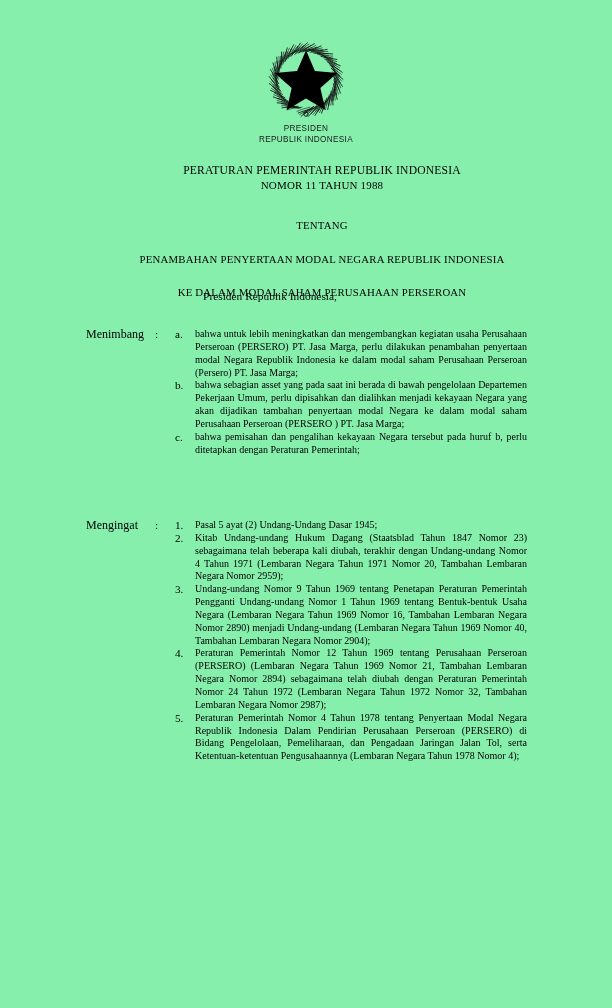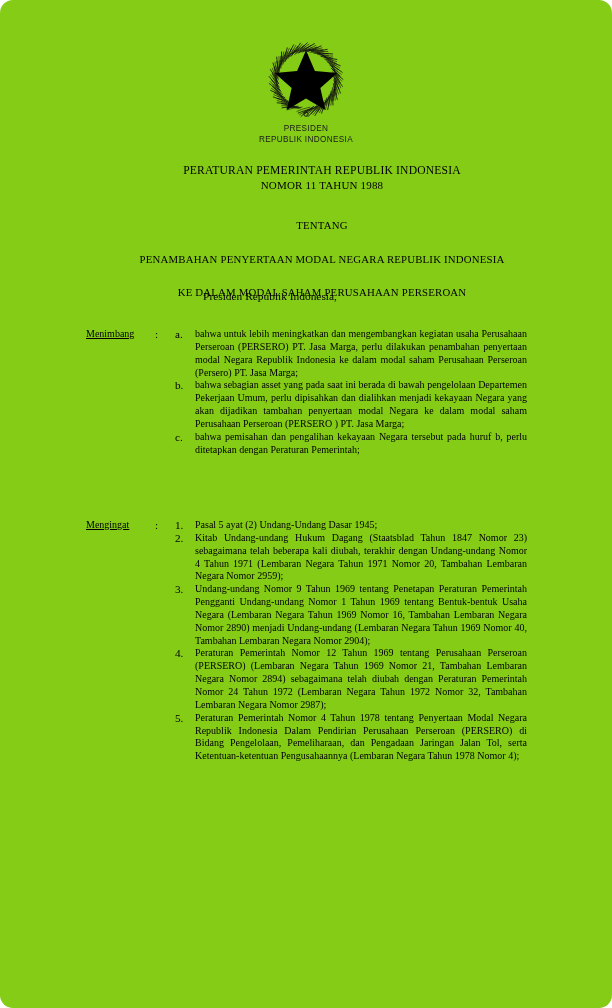--- a/index.html
+++ b/index.html
@@ -13,22 +13,21 @@
     position: relative;
     font-family: "Liberation Serif", "DejaVu Serif", serif;
     color: #000000;
     overflow: hidden;
   }
 
   .page {
     position: relative;
     width: 612px;
     height: 1008px;
-    background: #84cc16;
-    border-radius: 13px;
+    background: #86efac;
   }
 
   
   .emblem-block {
     position: absolute;
     top: 36px;
     left: 0;
     width: 612px;
     text-align: center;
   }
@@ -98,23 +97,22 @@
   #section-menimbang { top: 328px; }
   #section-mengingat { top: 519px; }
 
   .section-row {
     display: flex;
     align-items: flex-start;
   }
   .section-label {
     width: 69px;
     flex: 0 0 69px;
-    font-size: 10px;
+    font-size: 12px;
     line-height: 12.85px;
-    text-decoration: underline;
   }
   .section-colon {
     width: 20px;
     flex: 0 0 20px;
     font-size: 11.2px;
     line-height: 12.85px;
   }
   .section-items {
     flex: 1 1 auto;
   }

